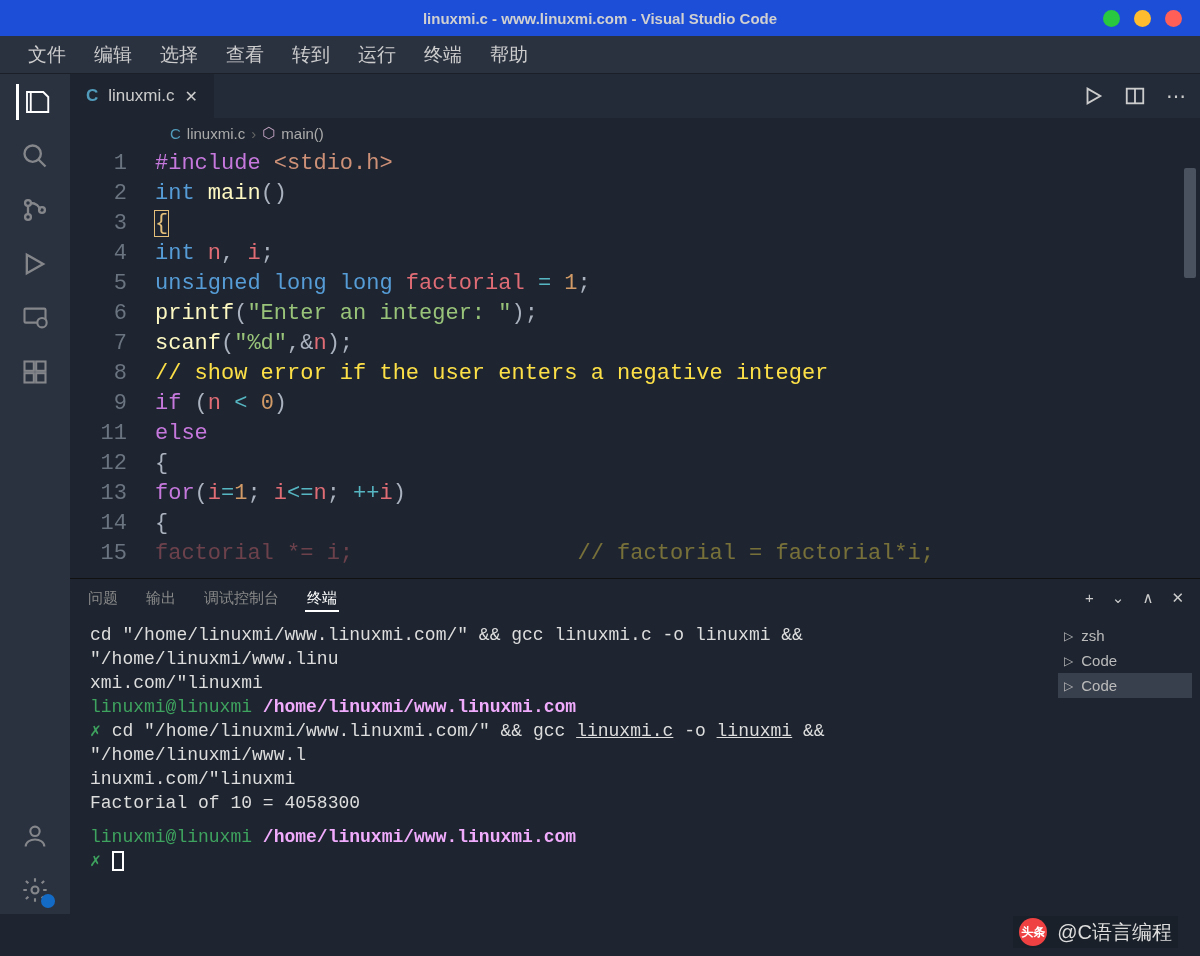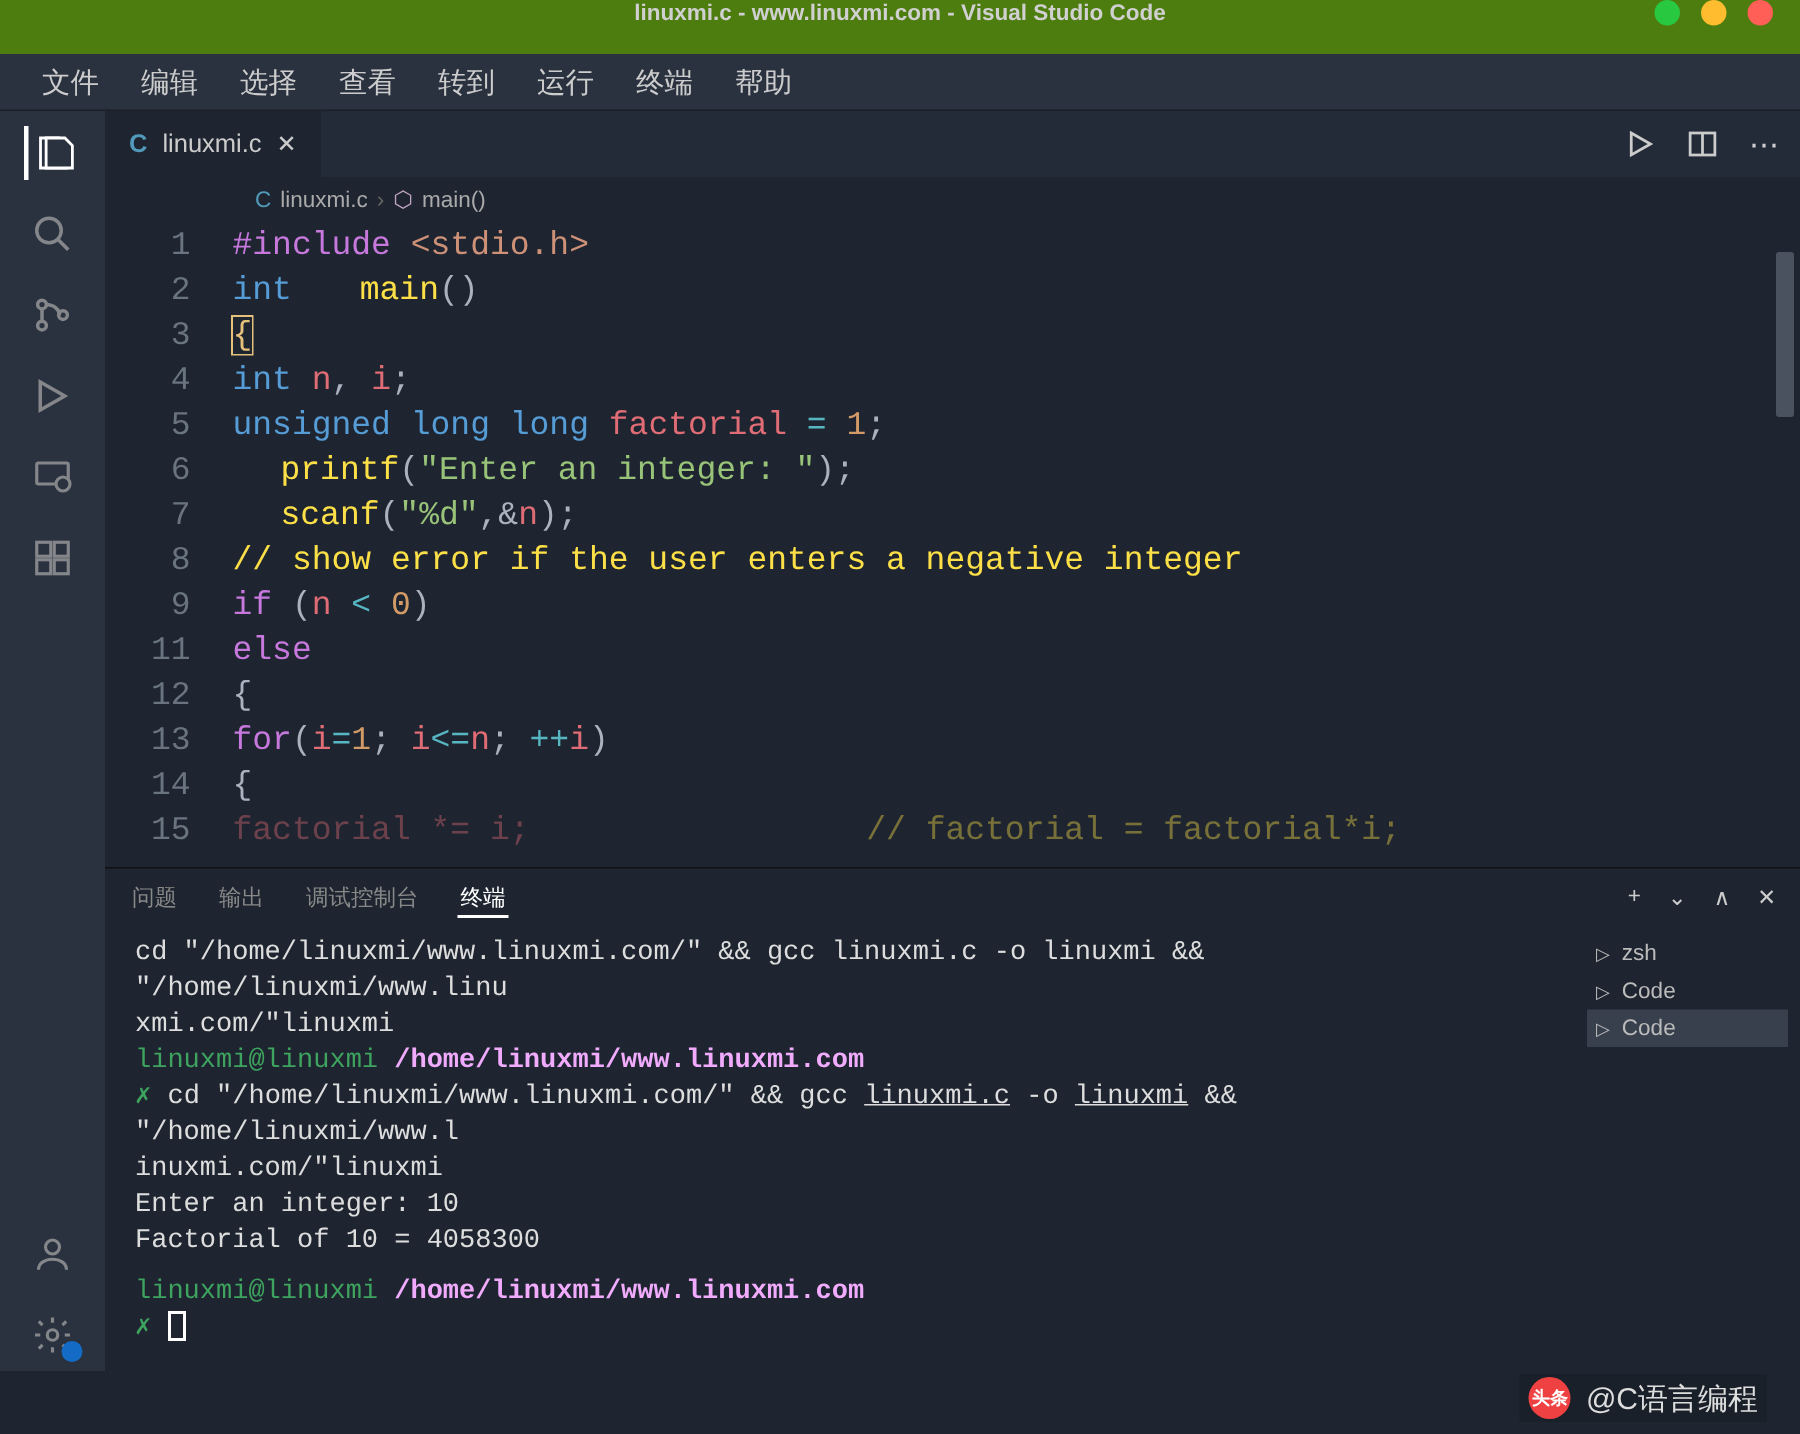--- a/index.html
+++ b/index.html
@@ -7,22 +7,23 @@
   width: 1200px;
   height: 956px;
   background: #1e2530;
   font-family: "Segoe UI", sans-serif;
   color: #ccc;
   overflow: hidden;
   position: relative;
 }
 .titlebar {
   height: 36px;
-  background: #4d7c0f;
-  display: flex;
+  background: #1d4ed8;
+  display: flex;
+  align-items: center;
   justify-content: center;
   position: relative;
 }
 .titlebar .title { color: #d0d0d0; font-size: 15px; font-weight: bold; }
 .window-controls {
   position: absolute;
   right: 18px;
   display: flex;
   gap: 14px;
 }
@@ -143,21 +144,21 @@
 }
 .lineno {
   width: 85px;
   text-align: right;
   padding-right: 28px;
   color: #6a7380;
 }
 .line-content { white-space: pre; }
 .kw-pink { color: #c678dd; }
 .kw-blue { color: #569cd6; }
-.fn-yellow { color: #fde047; margin-left: 32px; }
+.fn-yellow { color: #fef9c3; }
 .str-green { color: #98c379; }
 .str-yellow { color: #ce9178; }
 .comment { color: #fde047; }
 .num { color: #d19a66; }
 .var { color: #e06c75; }
 .op { color: #56b6c2; }
 .plain { color: #abb2bf; }
 .bracket-y { color: #e5c07b; box-shadow: 0 0 0 1px #e5c07b; }
 .scrollbar {
   position: absolute;
@@ -443,21 +444,20 @@
           <div><span class="term-white">cd "/home/linuxmi/www.linuxmi.com/" &amp;&amp; gcc linuxmi.c -o linuxmi &amp;&amp; "/home/linuxmi/www.linu</span></div>
           <div><span class="term-white">xmi.com/"linuxmi</span></div>
           <div>
             <span class="term-green">linuxmi@linuxmi</span><span class="term-cyan"> /home/linuxmi/www.linuxmi.com</span>
           </div>
           <div>
             <span class="term-green">✗ </span>
             <span class="term-white"><span>cd "/home/linuxmi/www.linuxmi.com/" &amp;&amp; gcc </span><span class="term-under">linuxmi.c</span><span> -o </span><span class="term-under">linuxmi</span><span> &amp;&amp; "/home/linuxmi/www.l</span></span>
           </div>
           <div><span class="term-white">inuxmi.com/"linuxmi</span></div>
-          <div><span class="term-white">Enter an integer: 10</span></div>
           <div><span class="term-white">Factorial of 10 = 4058300</span></div>
           <div style="height:10px"></div>
           <div>
             <span class="term-green">linuxmi@linuxmi</span><span class="term-cyan"> /home/linuxmi/www.linuxmi.com</span>
           </div>
           <div>
             <span class="term-green">✗ </span>
             <span class="term-cursor"></span>
           </div>
         </div>

